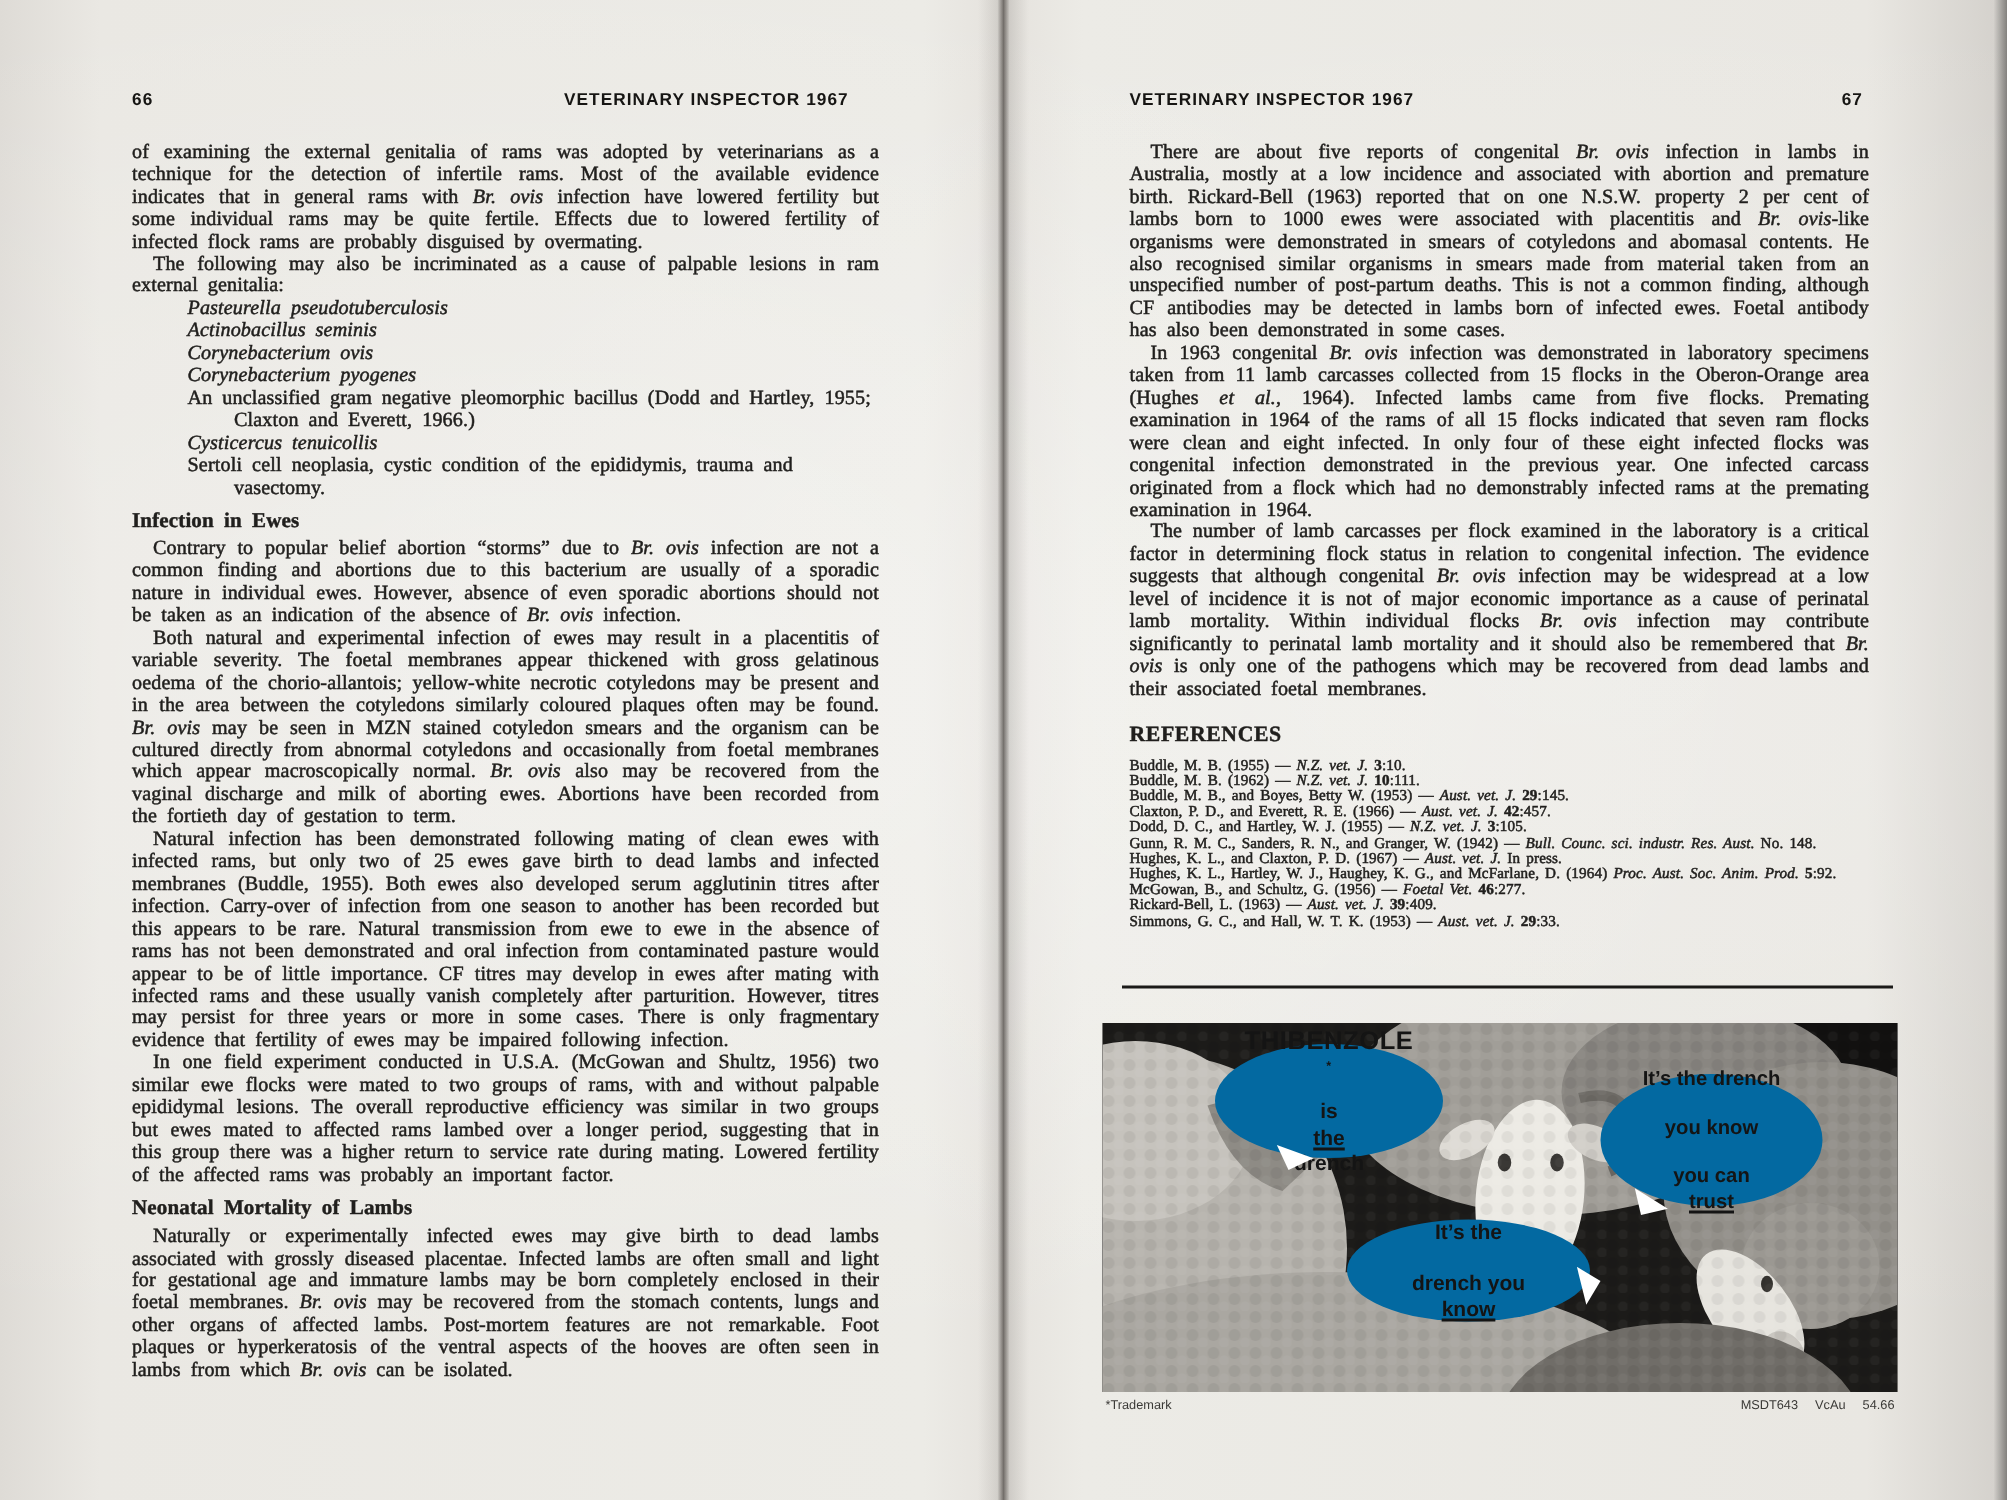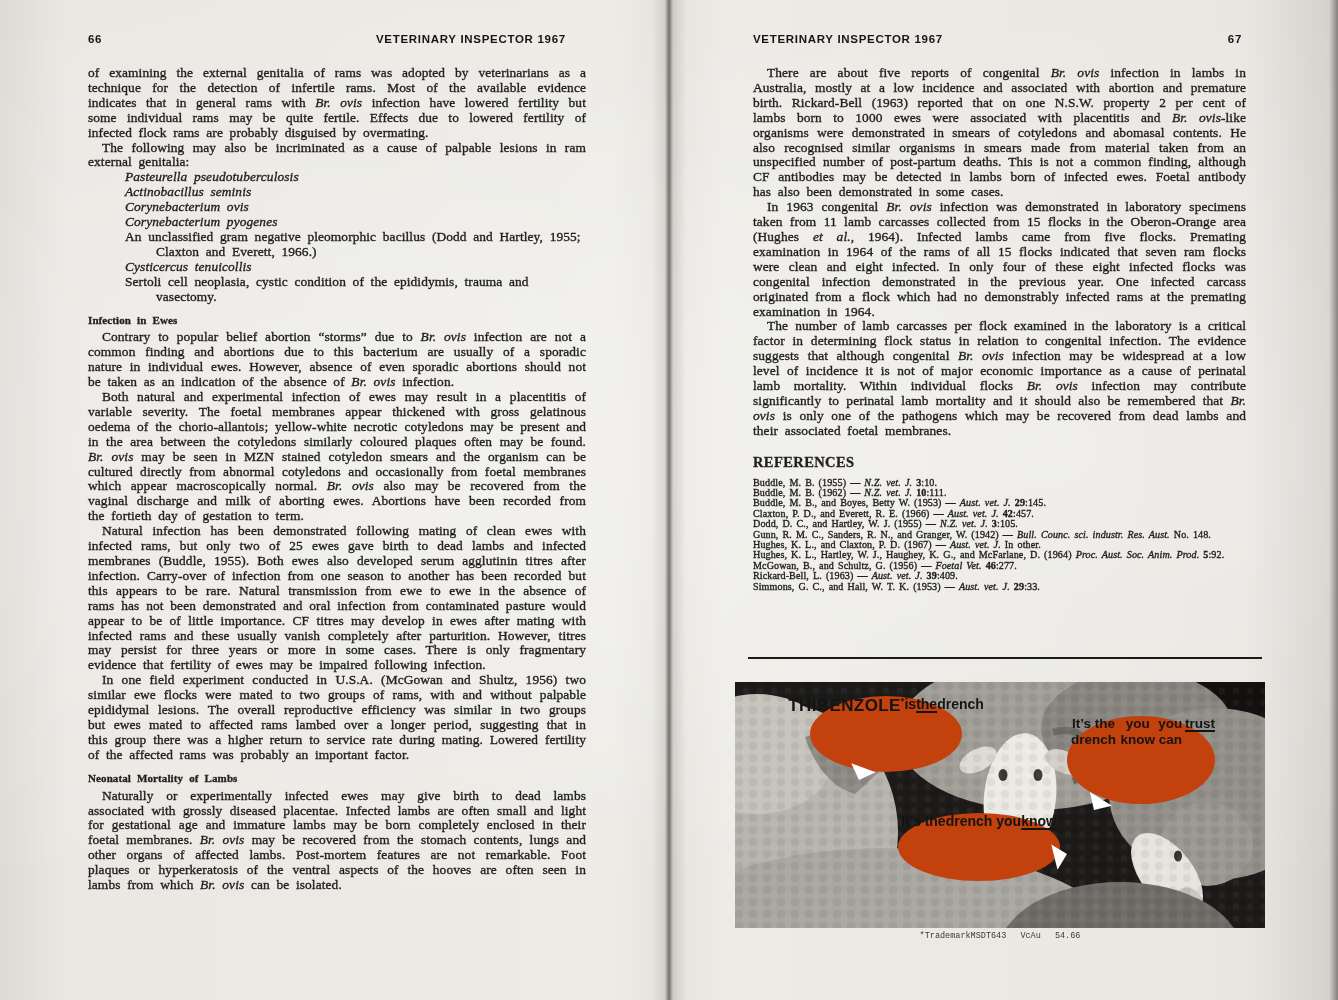--- a/index.html
+++ b/index.html
@@ -7,53 +7,53 @@
   #spread{position:absolute;inset:0;
     background:
       radial-gradient(ellipse at 28% 45%, rgba(255,255,255,0.30), rgba(255,255,255,0) 62%),
       radial-gradient(ellipse at 78% 45%, rgba(255,255,255,0.22), rgba(255,255,255,0) 60%),
       linear-gradient(to right,#dedbd6 0%,#eae8e3 5%,#ecebe6 46%,#e5e2dd 50%,#ecebe6 54%,#e9e7e2 93%,#d3d0cb 100%);}
   #gutter{position:absolute;left:652px;top:0;width:34px;height:100%;
     background:linear-gradient(to right,rgba(0,0,0,0) 0%,rgba(40,36,32,0.10) 38%,rgba(45,40,36,0.62) 50%,rgba(40,36,32,0.12) 62%,rgba(0,0,0,0) 100%);}
   #edge-right{position:absolute;right:0;top:0;width:9px;height:100%;
     background:linear-gradient(to right,rgba(0,0,0,0),rgba(0,0,0,0.38));}
 
-  .page-col{position:absolute;color:#201f1d;}
+  .page-col{position:absolute;color:#201f1d;margin-top:28px;}
   #left-col{left:88px;top:33px;width:498px;}
   #right-col{left:753px;top:33px;width:493px;}
 
   .page-header{position:relative;height:15px;font-family:"Liberation Sans",sans-serif;
     font-weight:700;font-size:11.5px;letter-spacing:0.7px;color:#161513;}
   .page-header .num-left{position:absolute;left:0;top:0;}
   .page-header .title-mid{position:absolute;left:288px;top:0;white-space:nowrap;}
   .page-header .title-left{position:absolute;left:0;top:0;white-space:nowrap;}
   .page-header .num-right{position:absolute;right:4px;top:0;}
 
   .page-body{margin-top:18px;font-size:13.4px;line-height:14.9px;
     word-spacing:3.2px;letter-spacing:0.1px;-webkit-text-stroke:0.35px;}
   .para{margin:0;text-align:justify;}
   .para.indent{text-indent:14px;}
   .para.li{margin-left:37px;text-align:left;}
   .para.li-hang{margin-left:37px;padding-left:31px;text-indent:-31px;text-align:left;}
-  .sec-heading{margin:8px 0 3px;font-size:11px;font-weight:700;-webkit-text-stroke:0.3px;}
+  .sec-heading{margin:8px 0 3px;font-size:14px;font-weight:700;-webkit-text-stroke:0.3px;}
   .sec-heading.refs-head{margin:16px 0 8px;font-size:14.5px;letter-spacing:0.4px;}
   .para.ref{font-size:10.1px;line-height:10.4px;word-spacing:1.4px;
     padding-left:24px;text-indent:-24px;text-align:left;margin:0;}
 
   #ad-rule{position:absolute;left:748px;top:657px;width:514px;height:2px;background:#1b1a18;}
   #ad-photo{position:absolute;left:735px;top:682px;width:530px;height:246px;
     background:#1c1b19;overflow:hidden;}
   #ad-footer{position:absolute;left:737px;top:931px;width:526px;display:flex;
-    justify-content:center;font-family:Liberation Mono, monospace;
+    justify-content:space-between;font-family:Liberation Sans, sans-serif;
     font-size:8.5px;color:#3a3936;}
   #ad-footer .code{word-spacing:9px;}
 
-  .bubble{position:absolute;background:#c2410c;color:#141414;
+  .bubble{position:absolute;background:#0369a1;color:#141414;
     font-family:"Liberation Sans",sans-serif;font-weight:700;text-align:center;
-    display:flex;flex-direction:row;justify-content:center;
+    display:flex;flex-direction:column;justify-content:center;
     border-radius:50%;line-height:1.22;}
   .bubble .tail{position:absolute;width:0;height:0;border:13px solid transparent;}
   #bubble-1{left:75px;top:14px;width:152px;height:76px;font-size:14px;}
   #bubble-1 .tail{left:36px;bottom:-21px;border-top-color:#fff;transform:rotate(20deg);}
   #bubble-2{left:332px;top:34px;width:148px;height:88px;font-size:13.5px;}
   #bubble-2 .tail{left:14px;bottom:-19px;border-top-color:#fff;transform:rotate(32deg);}
   #bubble-3{left:163px;top:131px;width:162px;height:68px;font-size:14px;}
   #bubble-3 .tail{right:-20px;top:28px;border-left-color:#fff;transform:rotate(-14deg);}
   .bubble .big{font-size:17px;letter-spacing:0.4px;}
   .bubble .sup{font-size:60%;vertical-align:super;}
@@ -100,21 +100,21 @@
         <p class="para indent"><span>There are about five reports of congenital </span><span style="font-style: italic;">Br. ovis</span><span> infection in lambs in Australia, mostly at a low incidence and associated with abortion and premature birth. Rickard-Bell (1963) reported that on one N.S.W. property 2 per cent of lambs born to 1000 ewes were associated with placentitis and </span><span style="font-style: italic;">Br. ovis</span><span>-like organisms were demonstrated in smears of cotyledons and abomasal contents. He also recognised similar organisms in smears made from material taken from an unspecified number of post-partum deaths. This is not a common finding, although CF antibodies may be detected in lambs born of infected ewes. Foetal antibody has also been demonstrated in some cases.</span></p>
         <p class="para indent"><span>In 1963 congenital </span><span style="font-style: italic;">Br. ovis</span><span> infection was demonstrated in laboratory specimens taken from 11 lamb carcasses collected from 15 flocks in the Oberon-Orange area (Hughes </span><span style="font-style: italic;">et al.</span><span>, 1964). Infected lambs came from five flocks. Premating examination in 1964 of the rams of all 15 flocks indicated that seven ram flocks were clean and eight infected. In only four of these eight infected flocks was congenital infection demonstrated in the previous year. One infected carcass originated from a flock which had no demonstrably infected rams at the premating examination in 1964.</span></p>
         <p class="para indent"><span>The number of lamb carcasses per flock examined in the laboratory is a critical factor in determining flock status in relation to congenital infection. The evidence suggests that although congenital </span><span style="font-style: italic;">Br. ovis</span><span> infection may be widespread at a low level of incidence it is not of major economic importance as a cause of perinatal lamb mortality. Within individual flocks </span><span style="font-style: italic;">Br. ovis</span><span> infection may contribute significantly to perinatal lamb mortality and it should also be remembered that </span><span style="font-style: italic;">Br. ovis</span><span> is only one of the pathogens which may be recovered from dead lambs and their associated foetal membranes.</span></p>
         <h3 class="sec-heading refs-head"><span>REFERENCES</span></h3>
         <p class="para ref"><span>Buddle, M. B. (1955) — </span><span style="font-style: italic;">N.Z. vet. J. </span><span style="font-weight: bold;">3</span><span>:10.</span></p>
         <p class="para ref"><span>Buddle, M. B. (1962) — </span><span style="font-style: italic;">N.Z. vet. J. </span><span style="font-weight: bold;">10</span><span>:111.</span></p>
         <p class="para ref"><span>Buddle, M. B., and Boyes, Betty W. (1953) — </span><span style="font-style: italic;">Aust. vet. J. </span><span style="font-weight: bold;">29</span><span>:145.</span></p>
         <p class="para ref"><span>Claxton, P. D., and Everett, R. E. (1966) — </span><span style="font-style: italic;">Aust. vet. J. </span><span style="font-weight: bold;">42</span><span>:457.</span></p>
         <p class="para ref"><span>Dodd, D. C., and Hartley, W. J. (1955) — </span><span style="font-style: italic;">N.Z. vet. J. </span><span style="font-weight: bold;">3</span><span>:105.</span></p>
         <p class="para ref"><span>Gunn, R. M. C., Sanders, R. N., and Granger, W. (1942) — </span><span style="font-style: italic;">Bull. Counc. sci. industr. Res. Aust.</span><span> No. 148.</span></p>
-        <p class="para ref"><span>Hughes, K. L., and Claxton, P. D. (1967) — </span><span style="font-style: italic;">Aust. vet. J.</span><span> In other.</span></p>
+        <p class="para ref"><span>Hughes, K. L., and Claxton, P. D. (1967) — </span><span style="font-style: italic;">Aust. vet. J.</span><span> In press.</span></p>
         <p class="para ref"><span>Hughes, K. L., Hartley, W. J., Haughey, K. G., and McFarlane, D. (1964) </span><span style="font-style: italic;">Proc. Aust. Soc. Anim. Prod. </span><span style="font-weight: bold;">5</span><span>:92.</span></p>
         <p class="para ref"><span>McGowan, B., and Schultz, G. (1956) — </span><span style="font-style: italic;">Foetal Vet. </span><span style="font-weight: bold;">46</span><span>:277.</span></p>
         <p class="para ref"><span>Rickard-Bell, L. (1963) — </span><span style="font-style: italic;">Aust. vet. J. </span><span style="font-weight: bold;">39</span><span>:409.</span></p>
         <p class="para ref"><span>Simmons, G. C., and Hall, W. T. K. (1953) — </span><span style="font-style: italic;">Aust. vet. J. </span><span style="font-weight: bold;">29</span><span>:33.</span></p>
       </div>
   </div>
 
   <div id="ad-rule"></div>
 
   <div id="ad-photo">

